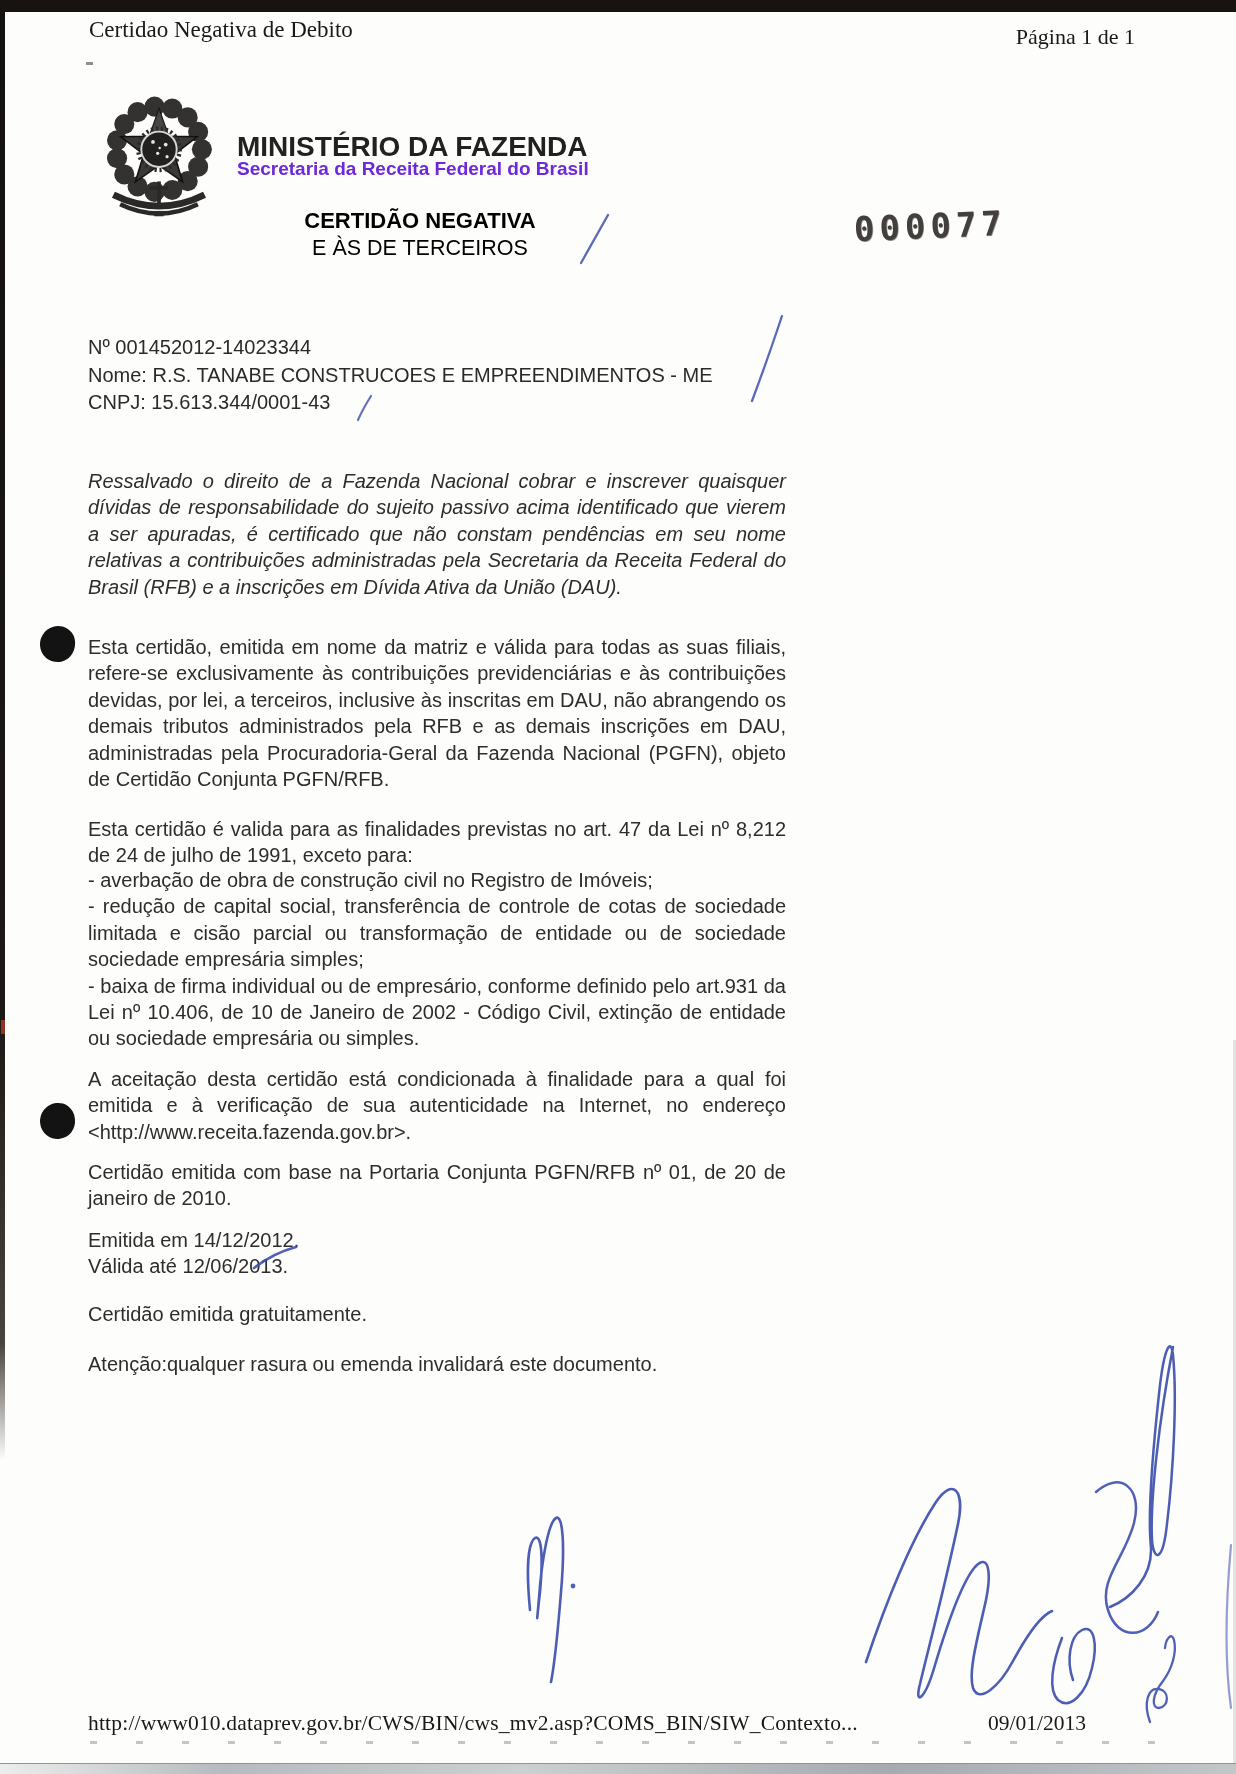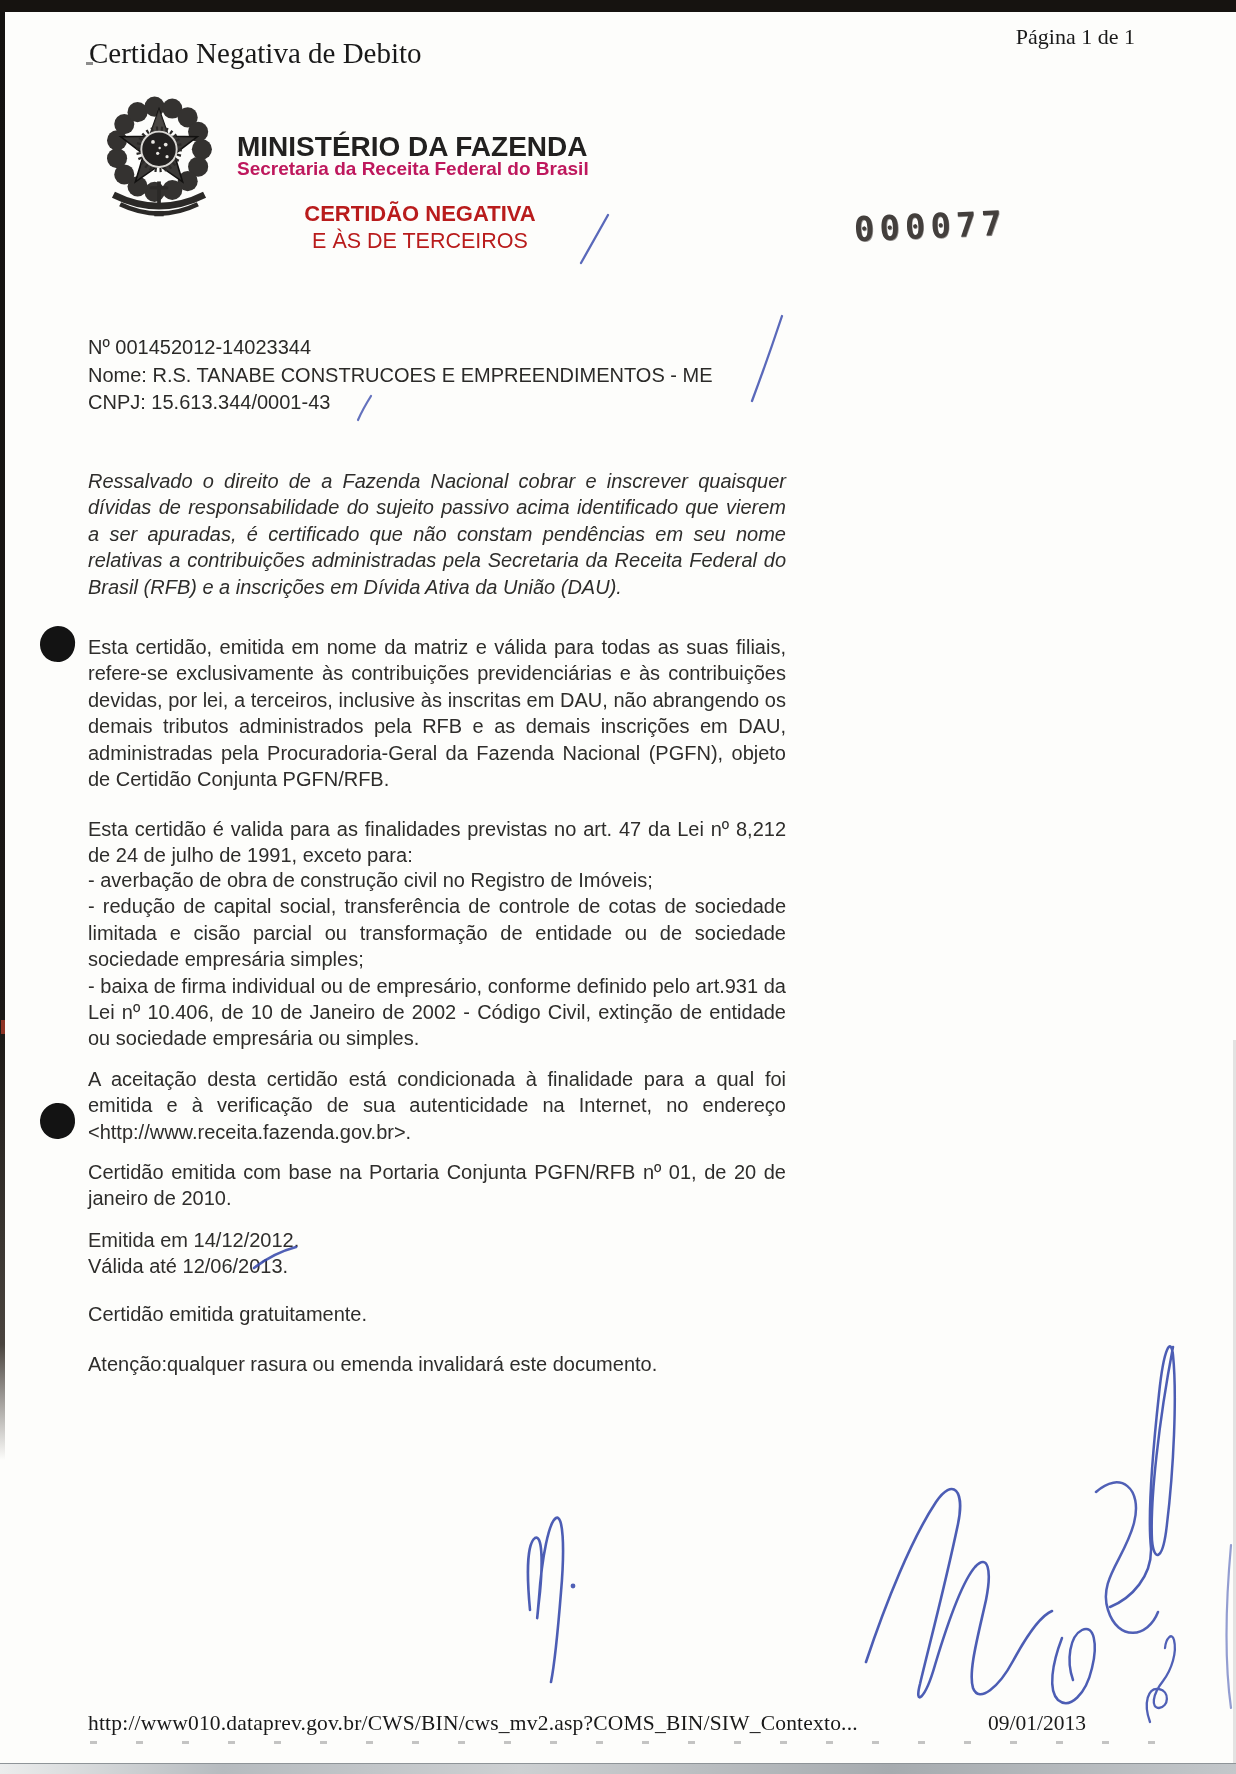--- a/index.html
+++ b/index.html
@@ -23,38 +23,38 @@
   .edge-speck{position:absolute;left:1px;top:1020px;width:4px;height:14px;background:#a23a28;opacity:.85;}
   .edge-bottom-dots{position:absolute;left:90px;top:1741px;width:1080px;height:3px;opacity:.45;
     background:repeating-linear-gradient(to right,#7e7e7e 0 7px,transparent 7px 46px);}
   .edge-bottom{position:absolute;left:0;top:1763px;width:1236px;height:11px;
     background:linear-gradient(to right,#eceded,#b6bbbf 18%,#cdd0d2 42%,#a6abaf 72%,#c3c7ca 100%);
     border-top:1px solid #8e9498;}
   .edge-right{position:absolute;left:1233px;top:1040px;width:3px;height:734px;background:#c4c4c4;opacity:.45;}
   .tiny-dash{position:absolute;left:86px;top:62px;width:7px;height:3px;background:#5c5c5c;opacity:.7;}
   
   .print-serif{font-family:"Liberation Serif",serif;color:#191919;}
-  .ph-title{position:absolute;left:89px;top:17px;font-size:29px;margin-top:20px;}
+  .ph-title{position:absolute;left:89px;top:17px;font-size:23px;}
   .ph-page{position:absolute;right:101px;top:24px;font-size:22px;margin-left:28px;}
   .pf-url{position:absolute;left:88px;top:1711px;font-size:21.5px;letter-spacing:.2px;}
   .pf-date{position:absolute;left:988px;top:1711px;font-size:21.5px;}
   
   .logo{position:absolute;left:92px;top:92px;width:134px;height:136px;}
   .ministry{position:absolute;left:237px;top:131px;font-size:28px;font-weight:bold;color:#222120;}
-  .secretariat{position:absolute;left:237px;top:158px;font-size:19px;font-weight:bold;color:#be185d;}
+  .secretariat{position:absolute;left:237px;top:158px;font-size:19px;font-weight:bold;color:#6d28d9;}
   
   .stamp{
     position:absolute;left:854px;top:206px;
     font-family:"DejaVu Sans Mono",monospace;font-weight:bold;
     font-size:34px;letter-spacing:5px;color:var(--stamp);
     transform:rotate(-2.5deg);opacity:.88;
     text-shadow:0.6px 0.8px 0.6px rgba(42,37,34,.55);
   }
   
-  .title-block{position:absolute;left:70px;top:201px;width:700px;text-align:center;color:#b91c1c;}
+  .title-block{position:absolute;left:70px;top:208px;width:700px;text-align:center;color:#000000;}
   .title-l1{font-size:22px;font-weight:bold;margin-bottom:1px;}
   .title-l2,.title-l3{font-size:21.5px;line-height:26px;}
   
   .ident{position:absolute;left:88px;top:334px;font-size:20px;line-height:27.5px;color:#2b2a28;}
   
   .para{position:absolute;left:88px;width:698px;font-size:20px;line-height:26.4px;
     text-align:justify;color:var(--bodytext);}
   .p1{top:468px;font-style:italic;}
   .p2{top:634px;}
   .p3{top:816px;}

